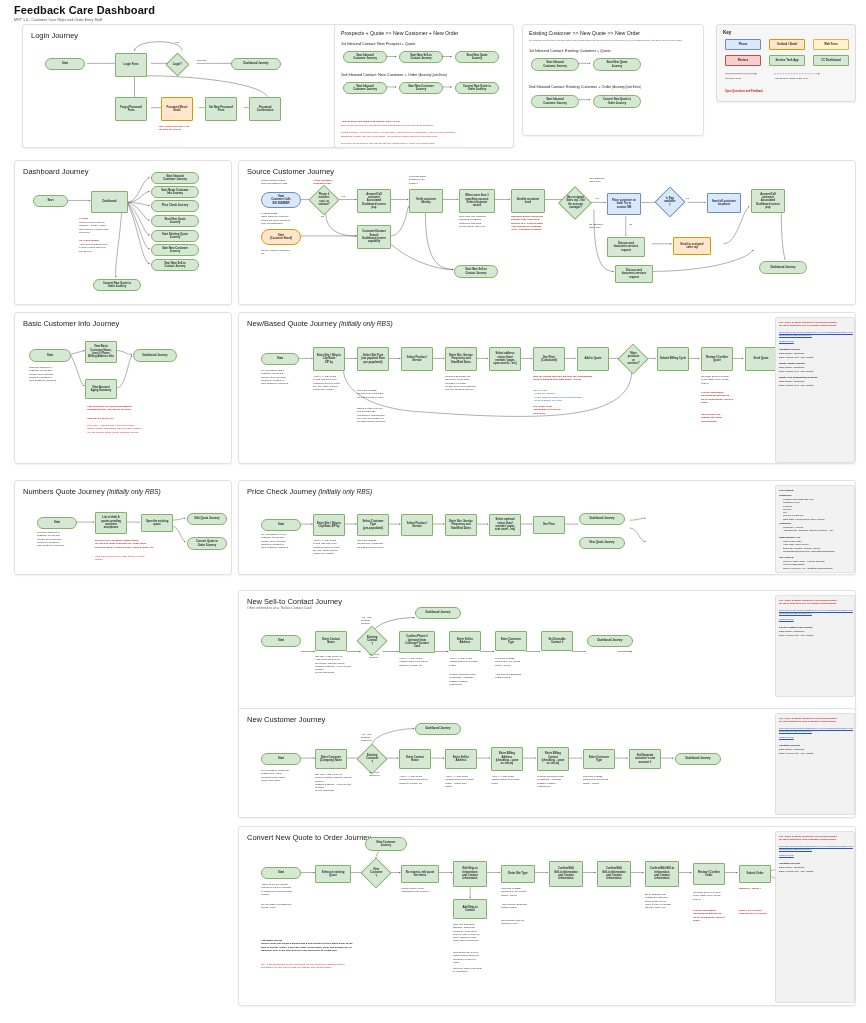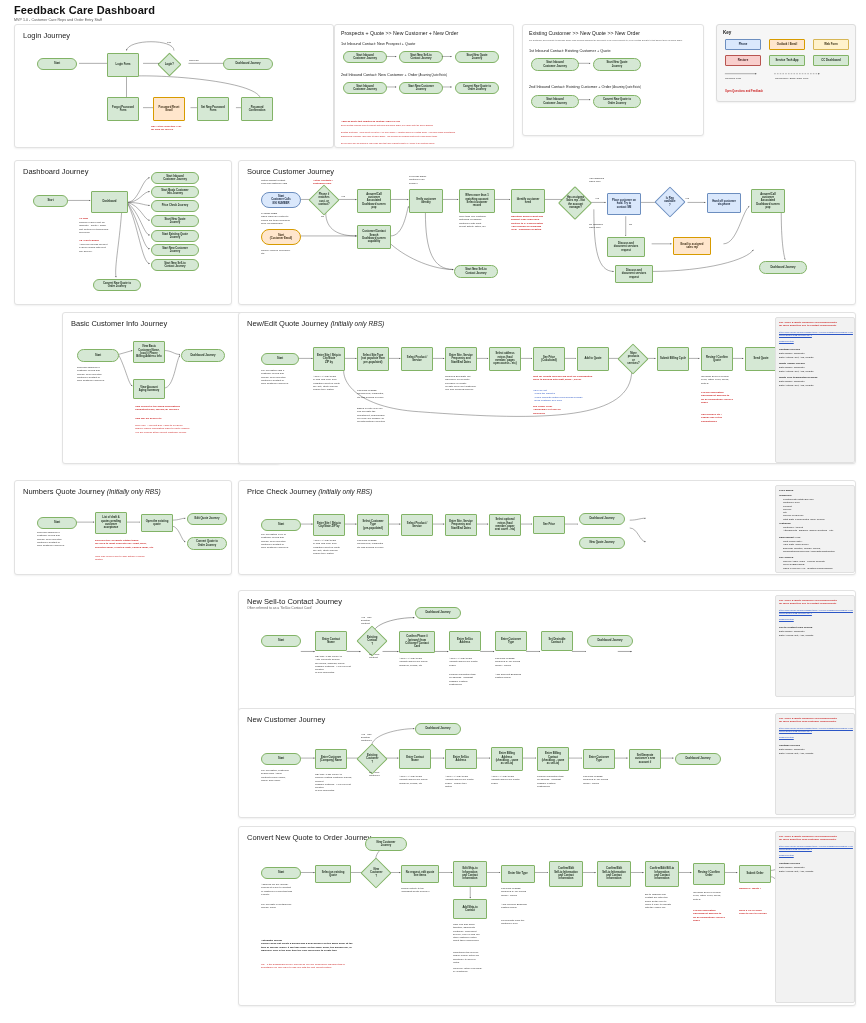--- a/index.html
+++ b/index.html
@@ -93,21 +93,21 @@
 </head>
 <body>
 
 <div class="page">
 
   <div class="hdr">
     <h1>Feedback Care Dashboard</h1>
     <div class="sub">MVP 1.0 - Customer Care Reps and Order Entry Staff</div>
   </div>
 
-  <div class="panel" style="left:14px;top:24px;width:320px;height:124px;">
+  <div class="panel" style="left:22px;top:24px;width:320px;height:124px;">
     <div class="ptitle">Login Journey</div>
     <svg class="edges" viewBox="0 0 308 124" preserveAspectRatio="none">
       <defs>
           <marker id="a1" markerWidth="4" markerHeight="4" refX="3" refY="1.5" orient="auto">
             <path d="M0,0 L3,1.5 L0,3 z"></path>
           </marker>
         </defs>
       <path d="M62,39 L92,39" marker-end="url(#a1)"></path>
       <path d="M124,39 L140,39" marker-end="url(#a1)"></path>
       <path d="M168,39 L208,39" marker-end="url(#a1)"></path>
@@ -479,21 +479,21 @@
 Sales Rep</div>
     <div class="note" style="left: 350px; top: 62px; width: 26px; white-space: pre-line;">No assigned
 Sales Rep</div>
     <div class="elabel" style="left:102px;top:34px;">Yes</div>
     <div class="elabel" style="left:82px;top:54px;">No</div>
     <div class="elabel" style="left:446px;top:36px;">Yes</div>
     <div class="elabel" style="left:390px;top:62px;">No</div>
     <div class="elabel" style="left:356px;top:36px;">Yes</div>
   </div>
 
-  <div class="panel" style="left:14px;top:312px;width:218px;height:152px;margin-left:48px;">
+  <div class="panel" style="left:14px;top:312px;width:218px;height:152px;">
     <div class="ptitle">Basic Customer Info Journey</div>
     <svg class="edges" viewBox="0 0 218 152" preserveAspectRatio="none">
       <defs>
           <marker id="ab" markerWidth="4" markerHeight="4" refX="3" refY="1.5" orient="auto">
             <path d="M0,0 L3,1.5 L0,3 z"></path>
           </marker>
         </defs>
       <path d="M56,42 L70,38" marker-end="url(#ab)"></path>
       <path d="M56,42 C64,58 66,72 70,74" marker-end="url(#ab)"></path>
       <path d="M102,38 C110,38 112,42 118,42" marker-end="url(#ab)"></path>
@@ -522,21 +522,21 @@
 New Customer Journeys</div>
     <div class="note red" style="left: 72px; top: 92px; width: 110px; white-space: pre-line;">How current is the aging information?
 Consistent Daily, Weekly, Bi-Weekly?</div>
     <div class="note red" style="left:72px;top:104px;width:110px;">How will we deliver it?</div>
     <div class="note red" style="left: 72px; top: 111px; width: 110px; font-weight: normal; white-space: pre-line;">More Info -&gt; Recent Doc / Ship to on Open
 Orders: Useful information when trying to confirm
 you are looking at the correct customer record.</div>
   </div>
 
   <div class="panel" style="left:238px;top:312px;width:618px;height:152px;">
-    <div class="ptitle"><span>New/Edit Quote Journey</span> <span class="ital">(Initially only RBS)</span></div>
+    <div class="ptitle"><span>New/Based Quote Journey</span> <span class="ital">(Initially only RBS)</span></div>
     <svg class="edges" viewBox="0 0 618 152" preserveAspectRatio="none">
       <defs>
           <marker id="aq" markerWidth="4" markerHeight="4" refX="3" refY="1.5" orient="auto">
             <path d="M0,0 L3,1.5 L0,3 z"></path>
           </marker>
         </defs>
       <path d="M60,46 L74,46" marker-end="url(#aq)"></path>
       <path d="M106,46 L118,46" marker-end="url(#aq)"></path>
       <path d="M150,46 L162,46" marker-end="url(#aq)"></path>
       <path d="M194,46 L206,46" marker-end="url(#aq)"></path>

